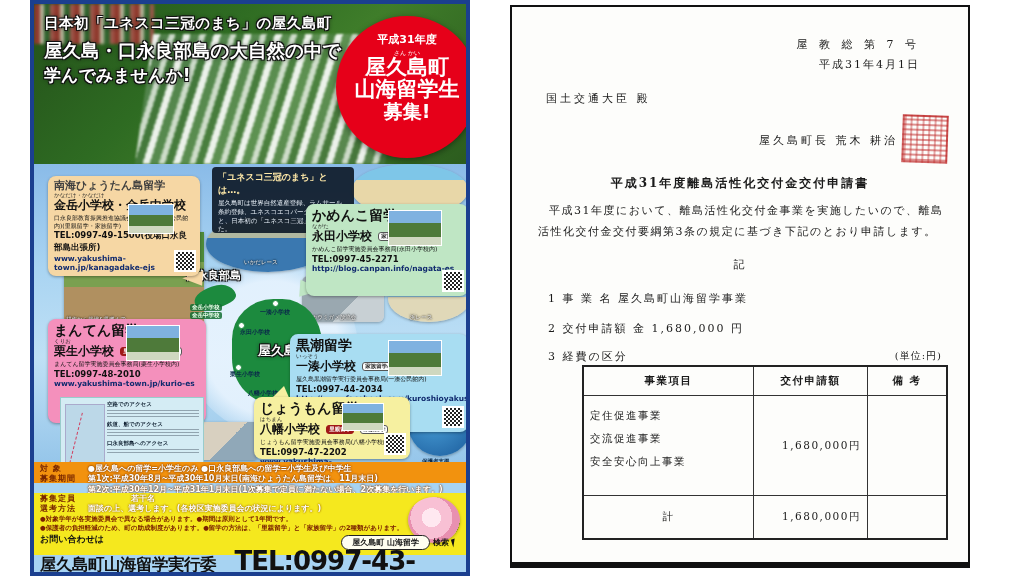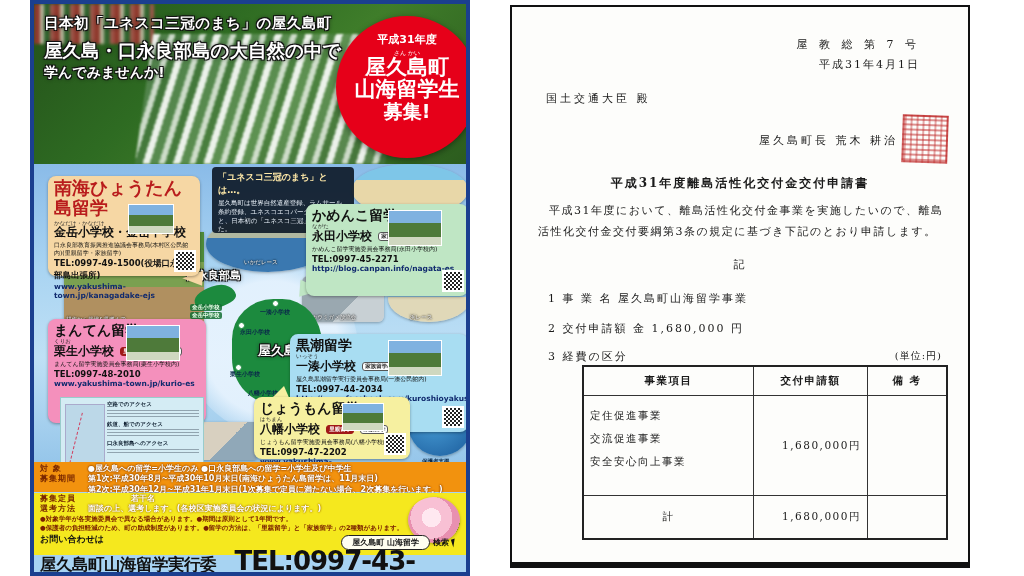--- a/index.html
+++ b/index.html
@@ -13,21 +13,21 @@
             background:linear-gradient(135deg,#24511a 0%,#2e6b22 35%,#3f7d2a 60%,#2c5c1e 100%);}
   .p-header .falls{position:absolute;left:110px;top:30px;width:250px;height:130px;
             background:repeating-linear-gradient(100deg,rgba(255,255,255,.9) 0 7px,rgba(190,210,200,.25) 7px 16px,rgba(255,255,255,.75) 16px 22px,rgba(120,150,130,.25) 22px 30px);
             filter:blur(1px);transform:skewX(-8deg);}
   .p-header .crowd{position:absolute;left:0;top:0;width:120px;height:40px;
             background:repeating-linear-gradient(90deg,#a33 0 6px,#dcb 6px 10px,#363 10px 16px,#b55 16px 20px);
             filter:blur(1.5px);opacity:.8;}
   .outline-w{color:#fff;text-shadow:-1px -1px 0 #111,1px -1px 0 #111,-1px 1px 0 #111,1px 1px 0 #111,0 0 4px #111;}
   .h-l1{position:absolute;left:10px;top:10px;font-size:14.5px;font-weight:bold;letter-spacing:.5px;}
   .h-l2{position:absolute;left:10px;top:34px;font-size:18.5px;font-weight:bold;}
-  .h-l3{position:absolute;left:10px;top:60px;font-size:14px;font-weight:bold;}
+  .h-l3{position:absolute;left:10px;top:60px;font-size:17px;font-weight:bold;}
   .badge{position:absolute;right:-12px;top:12px;width:142px;height:142px;border-radius:50%;
          background:#e60019;box-shadow:0 2px 6px rgba(0,0,0,.4);text-align:center;color:#fff;}
   .b-year{font-size:11px;font-weight:bold;margin-top:16px;}
   .b-ruby{font-size:6px;line-height:1;margin-top:3px;}
   .b-l1{font-size:21px;font-weight:bold;line-height:1.05;}
   .b-l2{font-size:21px;font-weight:bold;line-height:1.05;}
   .b-l3{font-size:19px;font-weight:bold;line-height:1.2;}
 
   .p-mid{position:absolute;left:0;top:160px;width:432px;height:298px;
          background:linear-gradient(180deg,#8abbe8 0%,#a9d4f2 35%,#bfe0f5 65%,#96c6ea 100%);}
@@ -41,21 +41,21 @@
   .tag:empty{display:none;}
   .tagA{background:#a01818;color:#fff;border-color:#a01818;}
   .c-office{font-size:6px;color:#111;line-height:1.3;margin-top:2px;}
   .c-tel{font-size:8.5px;font-weight:bold;color:#111;margin-top:1px;}
   .c-url{font-size:7.5px;font-weight:bold;color:#102a6e;}
   .c-photo{position:absolute;right:26px;top:6px;width:52px;height:34px;border:1px solid #fff;
            background:linear-gradient(180deg,#7fb2e0 0 35%,#4e7a3a 35% 75%,#cfd8c0 75% 100%);}
   .qr{position:absolute;right:4px;bottom:4px;width:18px;height:18px;border:2px solid #fff;
       background:repeating-conic-gradient(#222 0% 25%,#fff 0% 50%) 0 0/4px 4px;}
   .card-nankai{left:14px;top:12px;width:152px;height:100px;background:#f6d7a4;}
-  .card-nankai .c-title{color:#b91c1c;font-size:18px;font-family:Liberation Mono, monospace;}
+  .card-nankai .c-title{color:#404040;font-size:11px;}
   .card-nankai .c-photo{top:28px;}
   .card-kamenko{left:272px;top:40px;width:162px;height:92px;background:#bfe6c4;}
   .card-manten{left:14px;top:155px;width:158px;height:104px;background:#f490bc;}
   .card-kuroshio{left:256px;top:170px;width:178px;height:98px;background:#a8ddf2;}
   .card-jomon{left:220px;top:233px;width:156px;height:62px;background:#f6f0a0;}
   .tail{position:absolute;width:0;height:0;border-style:solid;}
   .tail-nankai{left:150px;top:110px;border-width:14px 6px 0 16px;border-color:#f6d7a4 transparent transparent transparent;transform:rotate(-20deg);}
   .tail-kamenko{left:262px;top:120px;border-width:16px 18px 0 6px;border-color:#bfe6c4 transparent transparent transparent;transform:rotate(25deg);}
   .tail-jomon{left:236px;top:222px;border-width:0 6px 14px 14px;border-color:transparent transparent #f6f0a0 transparent;}
 
@@ -98,21 +98,21 @@
         border:1px solid #9cc;box-sizing:border-box;padding:3px 4px;}
   .acc-map{position:absolute;left:4px;top:6px;width:38px;height:72px;
         background:linear-gradient(160deg,#bcd8e8 0 100%);border:1px solid #aac;}
   .acc-route{position:absolute;left:8px;top:10px;width:26px;height:62px;
         border-left:1px dashed #d04060;transform:rotate(14deg);}
   .acc-txt{margin-left:42px;}
   .acc-h{font-size:5.5px;font-weight:bold;color:#123;line-height:1.4;}
   .acc-fill{height:9px;margin:1px 0 2px 0;
         background:repeating-linear-gradient(180deg,#5a6a78 0 1px,transparent 1px 3px);opacity:.55;}
 
-  .p-orange{position:absolute;left:0;top:458px;width:432px;height:30px;background:#f2920e;
+  .p-orange{position:absolute;left:0;top:458px;width:432px;height:21px;background:#f2920e;
         padding:2px 6px;box-sizing:border-box;}
   .r-row{display:flex;gap:6px;line-height:1.3;}
   .r-lbl{font-size:8px;font-weight:bold;color:#7a2800;width:42px;flex:none;letter-spacing:1px;}
   .r-val{font-size:8px;font-weight:bold;color:#fff;text-shadow:0 0 2px #803c00,0 0 2px #803c00;}
 
   .p-yellow{position:absolute;left:0;top:489px;width:432px;height:62px;background:#f5e81e;
         padding:1px 6px;box-sizing:border-box;}
   .note{font-size:6.5px;font-weight:bold;color:#7a2000;line-height:1.35;}
   .ask{font-size:9px;font-weight:bold;color:#111;margin-top:1px;}
   .org-line{display:flex;align-items:baseline;gap:6px;}

